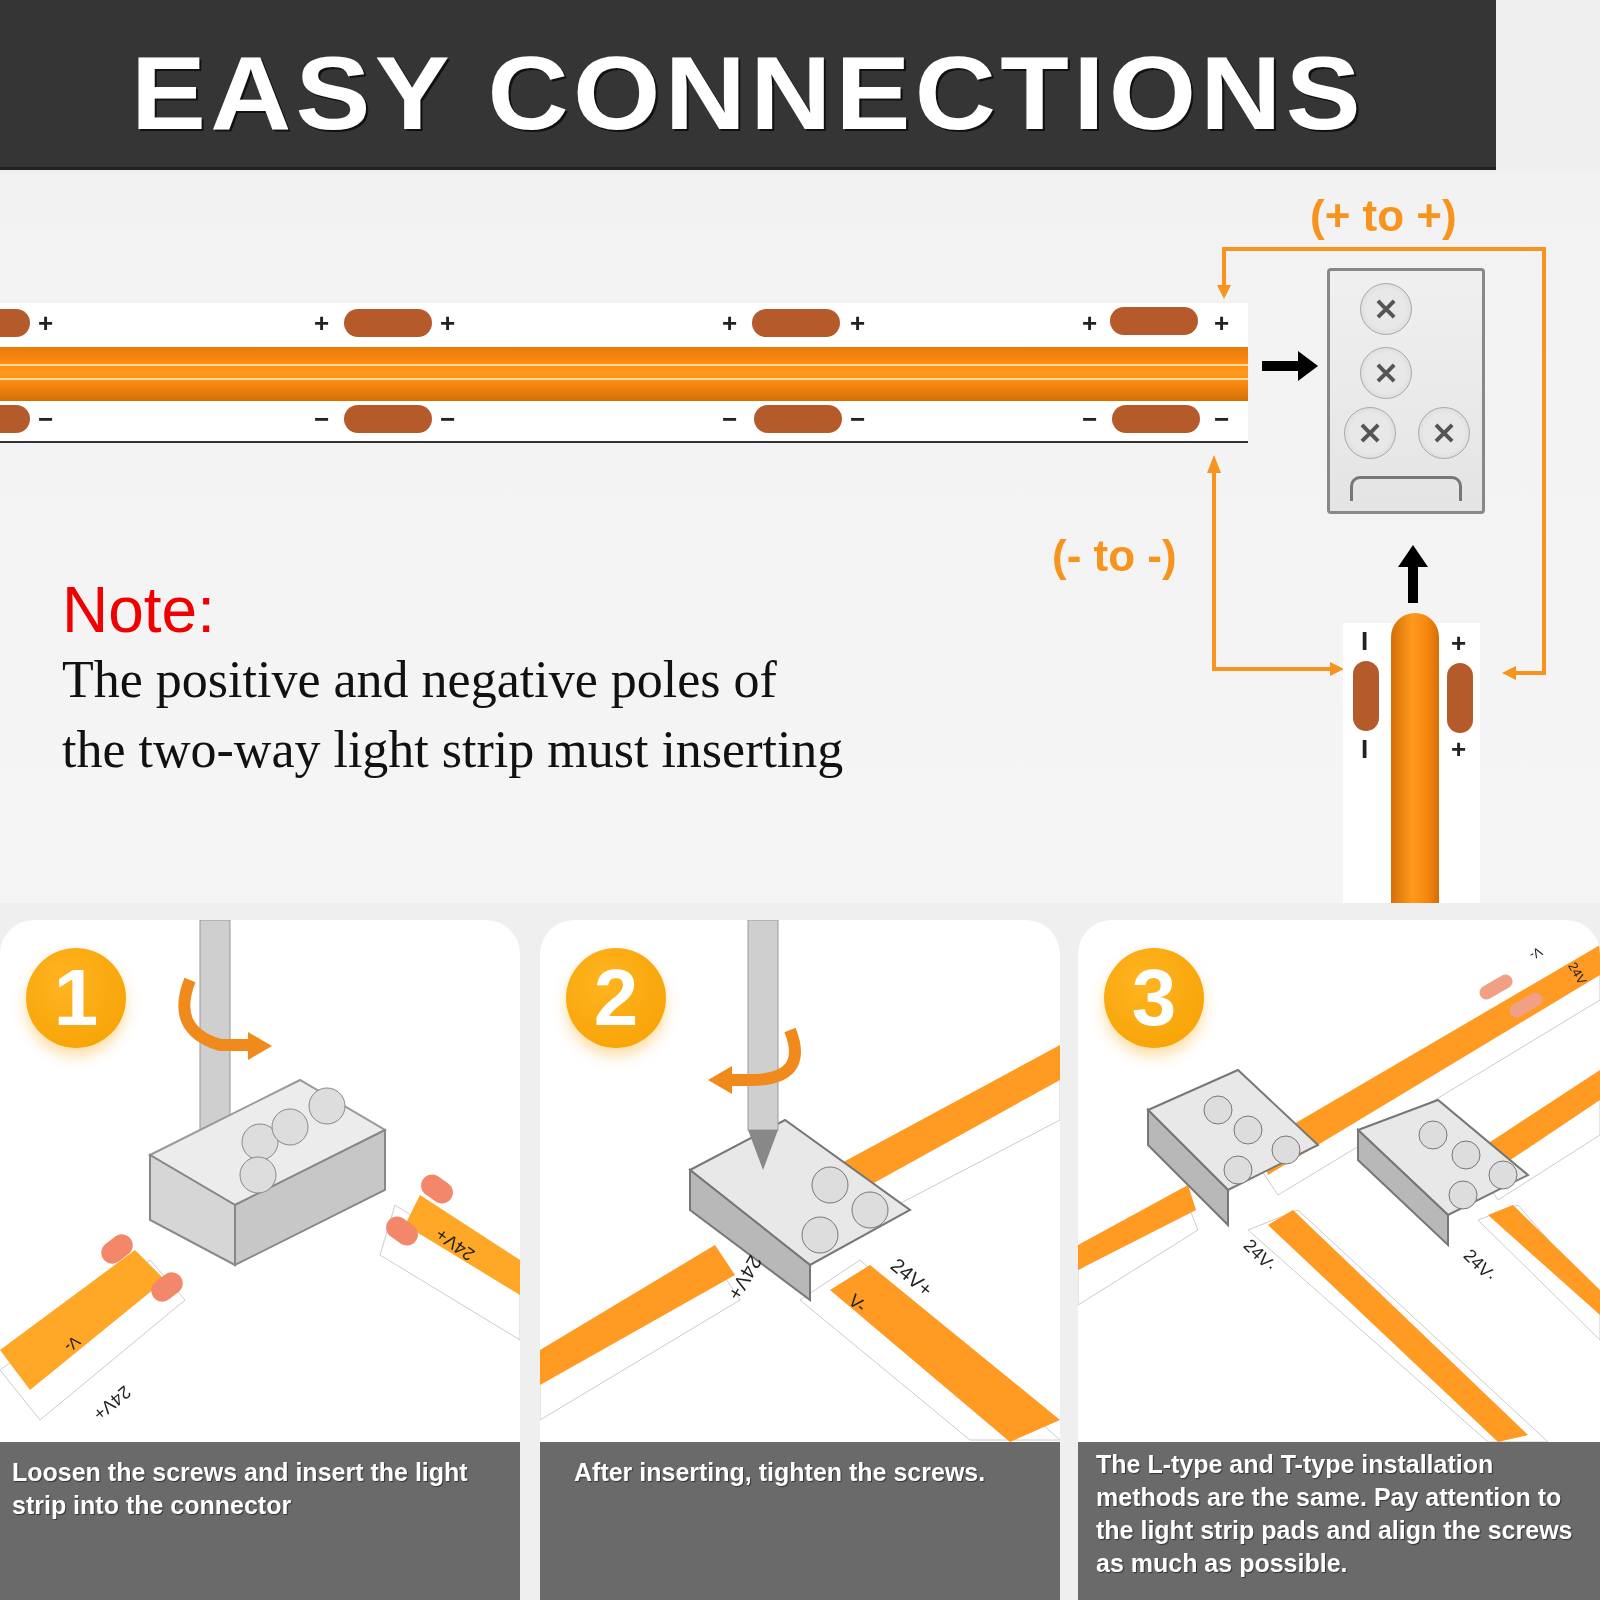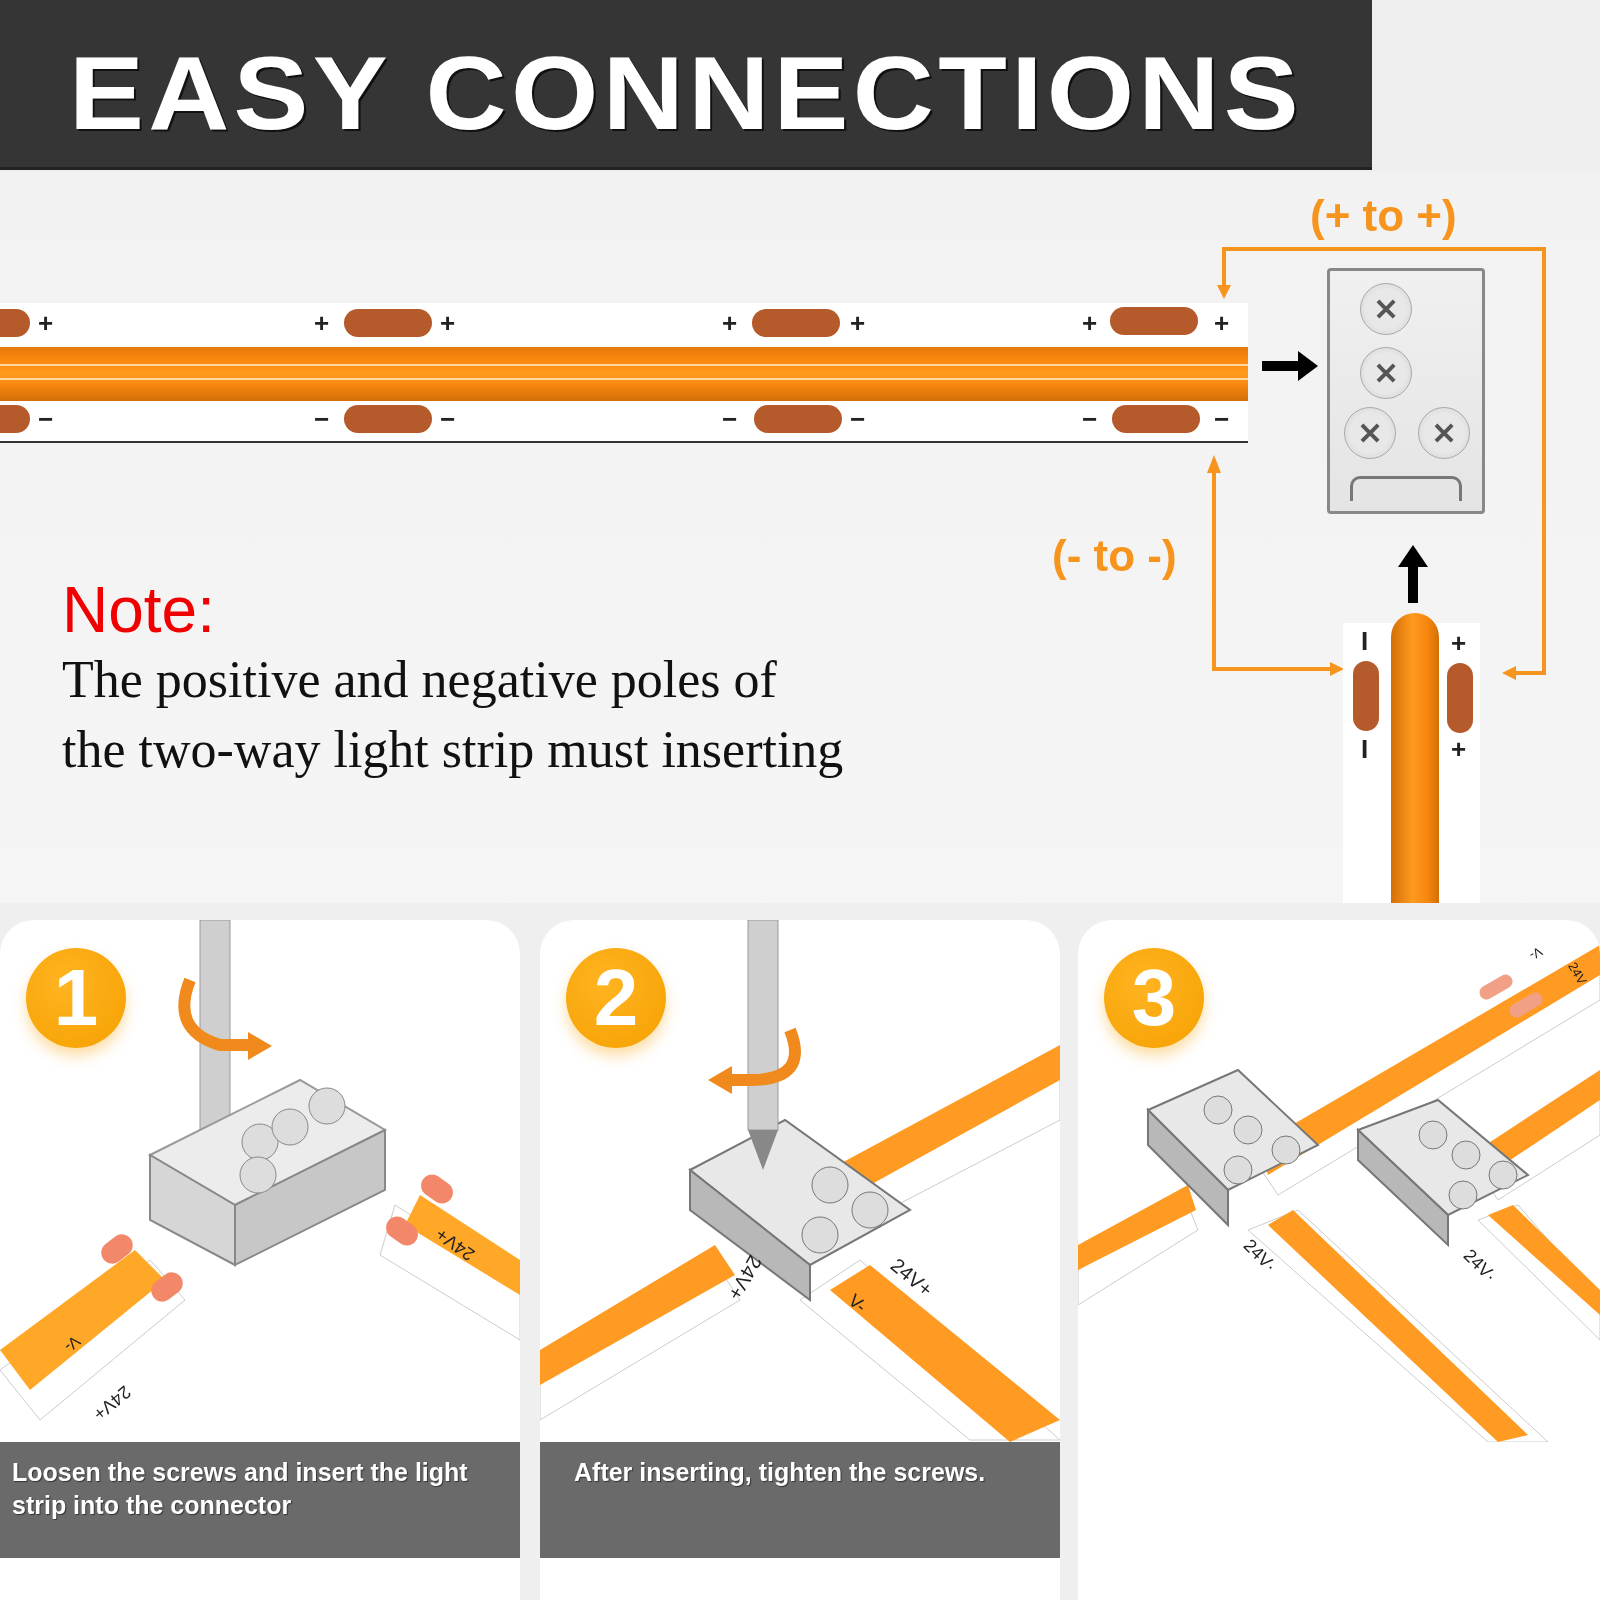--- a/index.html
+++ b/index.html
@@ -1,20 +1,20 @@
 <!DOCTYPE html>
 <html><head>
 <meta charset="utf-8">
 <style>
   * { box-sizing: border-box; margin: 0; padding: 0; }
   html, body { width: 1600px; height: 1600px; overflow: hidden; background: #efefef; }
   body { position: relative; font-family: "Liberation Sans", sans-serif; }
 
   
-  .header { position: absolute; left: 0; top: 0; width: 1372px; height: 170px; background: #353535; border-bottom: 3px solid #222; }
+  .header { position: absolute; left: 0; top: 0; width: 1496px; height: 170px; background: #353535; border-bottom: 3px solid #222; }
   .header-title { position: absolute; left: 0; right: 0; top: 34px; text-align: center; color: #fff; font-weight: 700; font-size: 104px; letter-spacing: 4px; font-family: "Liberation Sans", sans-serif; transform: scaleX(1.08); text-shadow: 2px 2px 0 #111; }
 
   
   .diagram { position: absolute; left: 0; top: 173px; width: 1600px; height: 730px; background: linear-gradient(#f2f2f2, #f5f5f5); }
 
   .hstrip { position: absolute; left: 0; top: 130px; width: 1248px; height: 140px; background: #fff; border-bottom: 2px solid #333; }
   .hstrip-core { position: absolute; left: 0; top: 44px; width: 1248px; height: 54px; background: linear-gradient(#e67a0a, #ff8c12 30%, #ff9a1e 50%, #f7870e 70%, #d36f07); }
   .hstrip-core::before, .hstrip-core::after { content: ""; position: absolute; left: 0; right: 0; height: 2px; background: #ffd9a0; }
   .hstrip-core::before { top: 17px; }
   .hstrip-core::after { top: 31px; }
@@ -39,21 +39,21 @@
   .note-line { color: #111; font-size: 52px; line-height: 70px; font-family: Liberation Serif, serif; }
 
   
   .panel { position: absolute; top: 920px; height: 680px; background: #fff; border-radius: 34px 34px 0 0; overflow: hidden; }
   .panel-1 { left: 0; width: 520px; }
   .panel-2 { left: 540px; width: 520px; }
   .panel-3 { left: 1078px; width: 522px; }
 
   .step-badge { position: absolute; left: 26px; top: 28px; width: 100px; height: 100px; border-radius: 50%; background: radial-gradient(circle at 40% 35%, #ffb421, #f5a000); box-shadow: 0 8px 14px rgba(245,160,0,0.35); color: #fff; font-weight: 700; font-size: 80px; text-align: center; line-height: 100px; }
 
-  .caption { position: absolute; left: 0; right: 0; top: 522px; height: 116px; background: #6a6a6a; color: #fff; font-weight: 700; font-size: 25px; line-height: 33px; padding: 14px 12px; text-shadow: 1px 1px 1px #333; }
+  .caption { position: absolute; left: 0; right: 0; top: 522px; height: 158px; background: #6a6a6a; color: #fff; font-weight: 700; font-size: 25px; line-height: 33px; padding: 14px 12px; text-shadow: 1px 1px 1px #333; }
   .caption-3 { font-size: 25px; padding: 6px 18px; }
   .caption-2 { padding: 14px 34px; }
 
   .illus { position: absolute; left: 0; top: 0; width: 100%; height: 522px; }
   .svgfill { position: absolute; left: 0; top: 0; }
 </style>
 </head>
 <body>
 
 <div class="header">
@@ -235,13 +235,14 @@
     <circle cx="355" cy="215" r="14" fill="#ddd" stroke="#777"></circle>
     <circle cx="388" cy="235" r="14" fill="#ddd" stroke="#777"></circle>
     <circle cx="425" cy="255" r="14" fill="#ddd" stroke="#777"></circle>
     <circle cx="385" cy="275" r="14" fill="#ddd" stroke="#777"></circle>
     <text x="448" y="38" font-size="13" fill="#222" transform="rotate(150 456 34)" font-family="Liberation Sans, sans-serif">V-</text>
     <text x="490" y="55" font-size="13" fill="#222" transform="rotate(60 498 50)" font-family="Liberation Sans, sans-serif">24V</text>
     <text x="165" y="335" font-size="18" fill="#222" transform="rotate(45 175 330)" font-family="Liberation Sans, sans-serif">24V·</text>
     <text x="385" y="345" font-size="18" fill="#222" transform="rotate(45 395 340)" font-family="Liberation Sans, sans-serif">24V·</text>
   </svg>
   <div class="step-badge">3</div>
+  <div class="caption caption-3">The L-type and T-type installation methods are the same. Pay attention to the light strip pads and align the screws as much as possible.</div>
 </div>
 
 </body></html>

